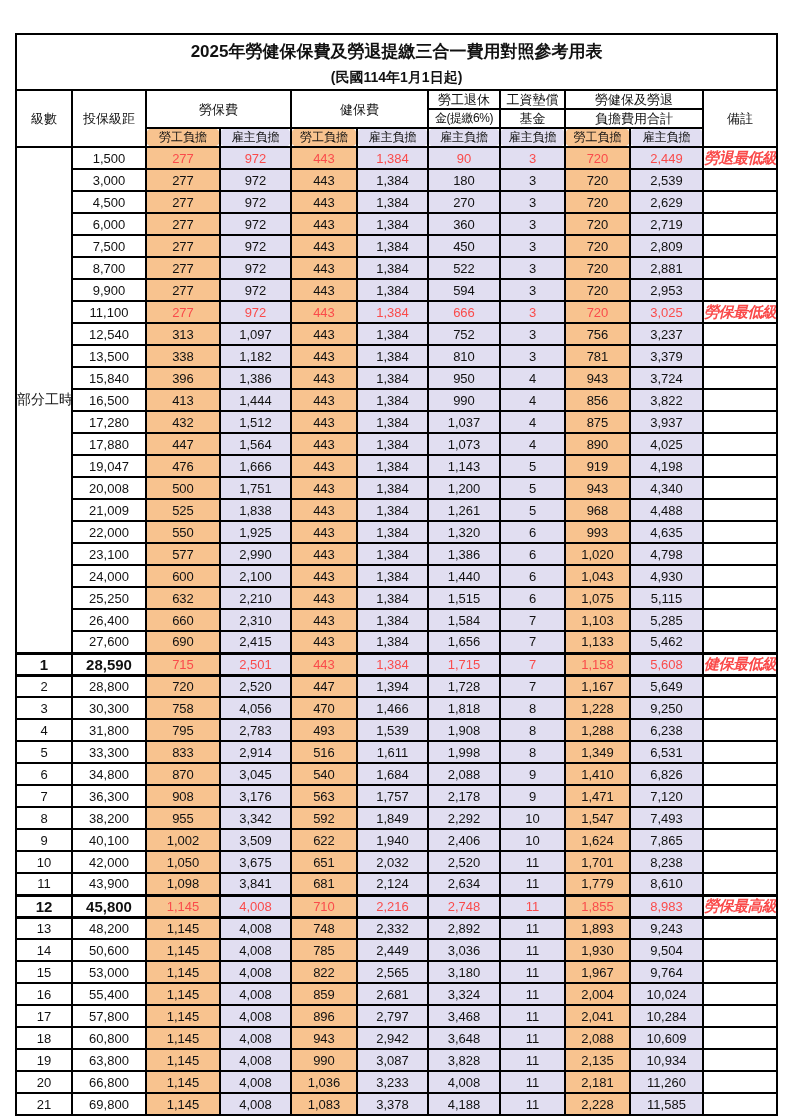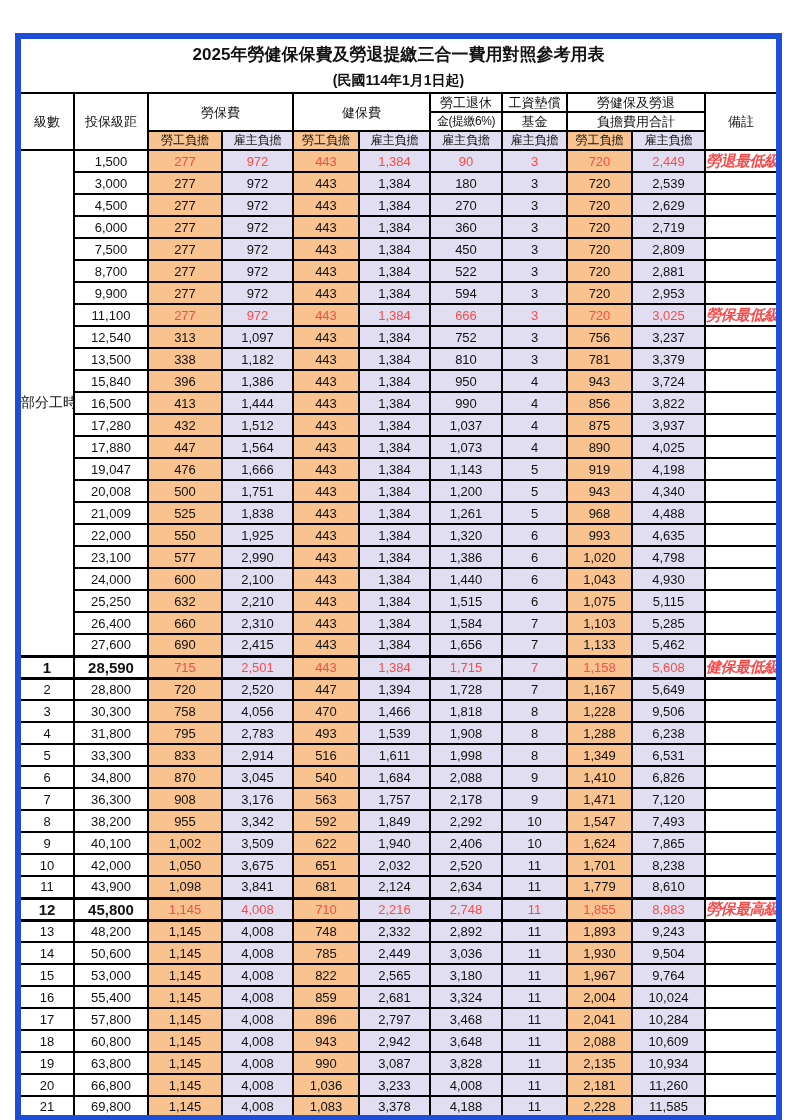--- a/index.html
+++ b/index.html
@@ -7,33 +7,33 @@
   body {
     width: 791px; height: 1120px; background: #ffffff;
     font-family: "Liberation Sans", "DejaVu Sans", sans-serif;
     color: #111111;
   }
   :root { --emp:#F8C38F; --er:#E1DEF1; --hl:#FA4B4B; }
   .sheet { position: relative; width: 791px; height: 1120px; background:#fff; }
   table.fee {
     position: absolute; left: 15px; top: 33px; width: 761px;
     border-collapse: collapse; table-layout: fixed;
-    border: 6px solid #1d4ed8;
+    border: 2px solid #1d4ed8;
   }
   td, th {
     border: 2px solid #000; padding: 0; margin: 0;
     text-align: center; vertical-align: middle;
     font-weight: 400; white-space: nowrap; overflow: hidden;
   }
   .title-cell { height: 56px; background:#fff; }
   .title-main { font-size: 17px; font-weight: 700; line-height: 27px; padding-top: 2px; }
   .title-sub  { font-size: 14px; font-weight: 700; line-height: 24px; }
   thead th { font-size: 13px; height: 17px; background:#fff; line-height: 17px; }
   thead th.small { font-size: 12px; letter-spacing: -0.5px; text-align: center; }
-  thead th.c-emp, thead th.c-er { font-size: 12px; }
+  thead th.c-emp, thead th.c-er { font-size: 12px; border-radius: 7px; }
   tbody td { height: 22px; font-size: 13px; }
   .c-emp { background: var(--emp); }
   .c-er  { background: var(--er); }
   td.c-grade, td.c-bracket, td.c-remark { background: #fff; }
   td.c-remark { font-size: 15px; font-weight: 700; letter-spacing: -0.5px; font-style: italic; }
   tr.hl td.val, tr.hl td.c-remark { color: var(--hl); }
   tr.big td.c-grade, tr.big td.c-bracket { font-size: 15px; font-weight: 700; }
   tr.big td { border-top-width: 3px; border-bottom-width: 3px; }
   tr.sec td { border-top-width: 3px; }
   td.pt { font-size: 14px; }
@@ -418,21 +418,21 @@
         <tr>
     <td class="c-grade">3</td>
     <td class="c-bracket">30,300</td>
     <td class="c-emp val">758</td>
     <td class="c-er val">4,056</td>
     <td class="c-emp val">470</td>
     <td class="c-er val">1,466</td>
     <td class="c-er val">1,818</td>
     <td class="c-er val">8</td>
     <td class="c-emp val">1,228</td>
-    <td class="c-er val">9,506</td>
+    <td class="c-er val">9,250</td>
     <td class="c-remark"></td>
   </tr>
         <tr>
     <td class="c-grade">4</td>
     <td class="c-bracket">31,800</td>
     <td class="c-emp val">795</td>
     <td class="c-er val">2,783</td>
     <td class="c-emp val">493</td>
     <td class="c-er val">1,539</td>
     <td class="c-er val">1,908</td>

